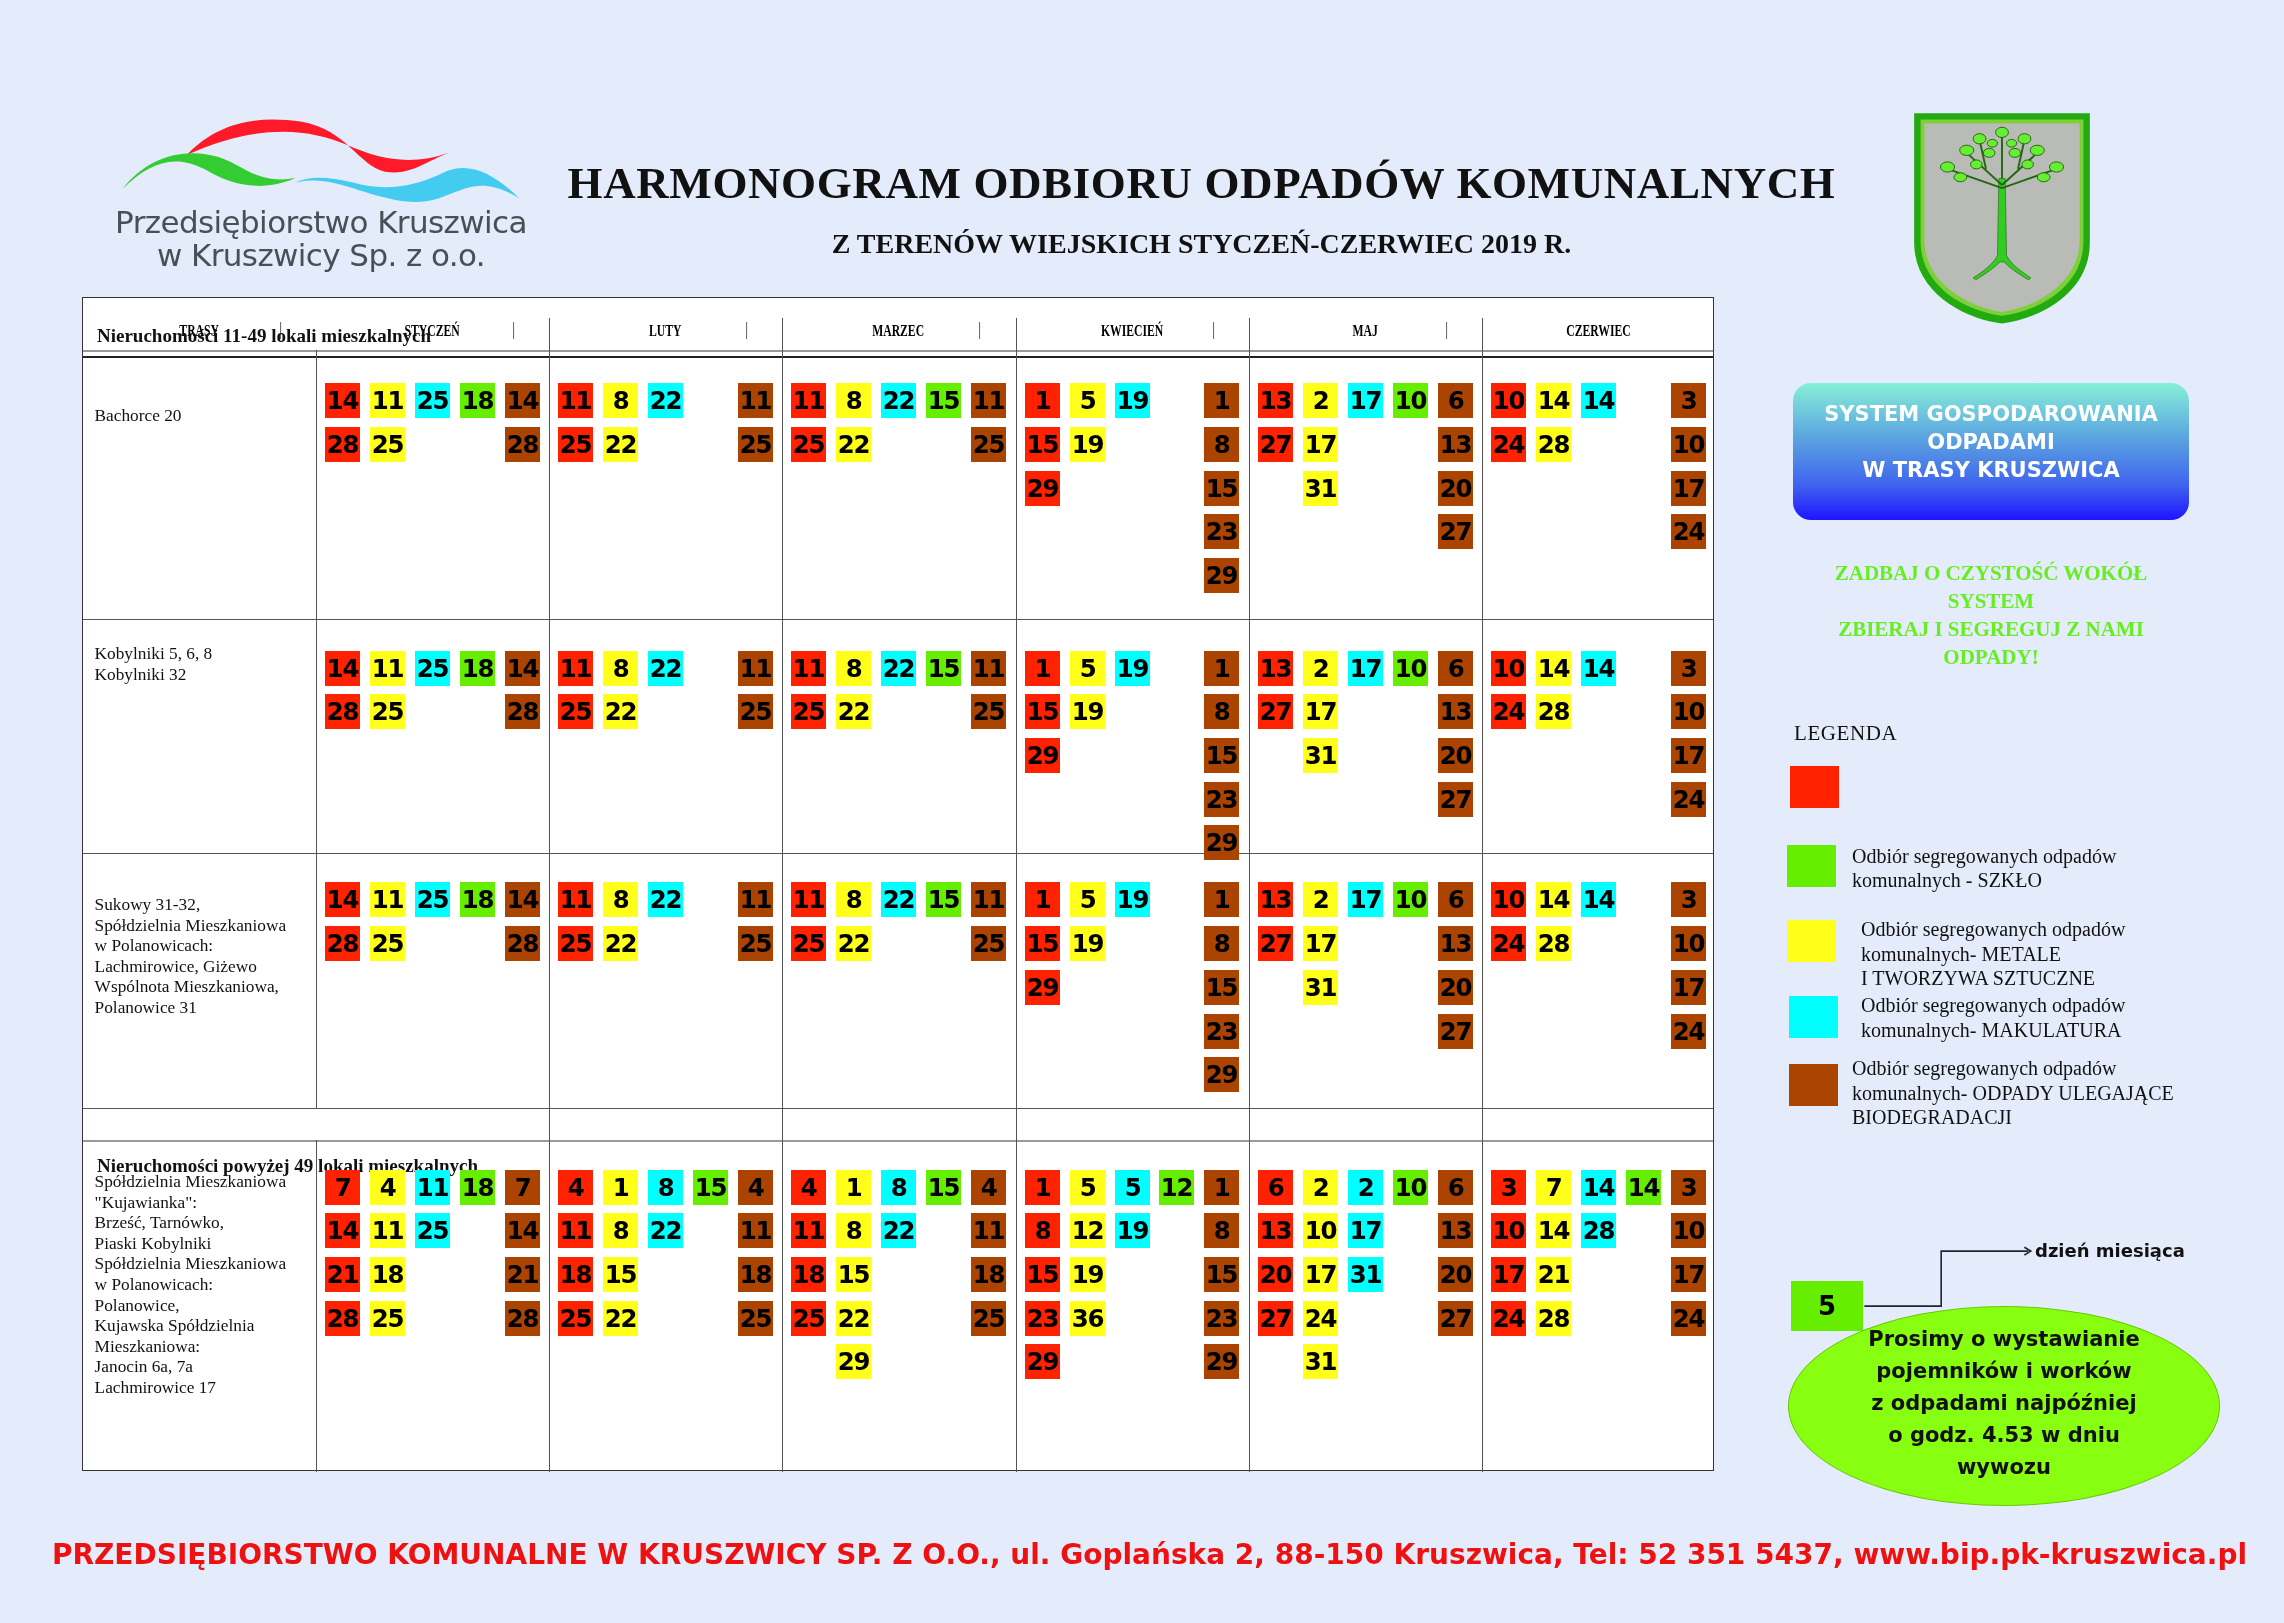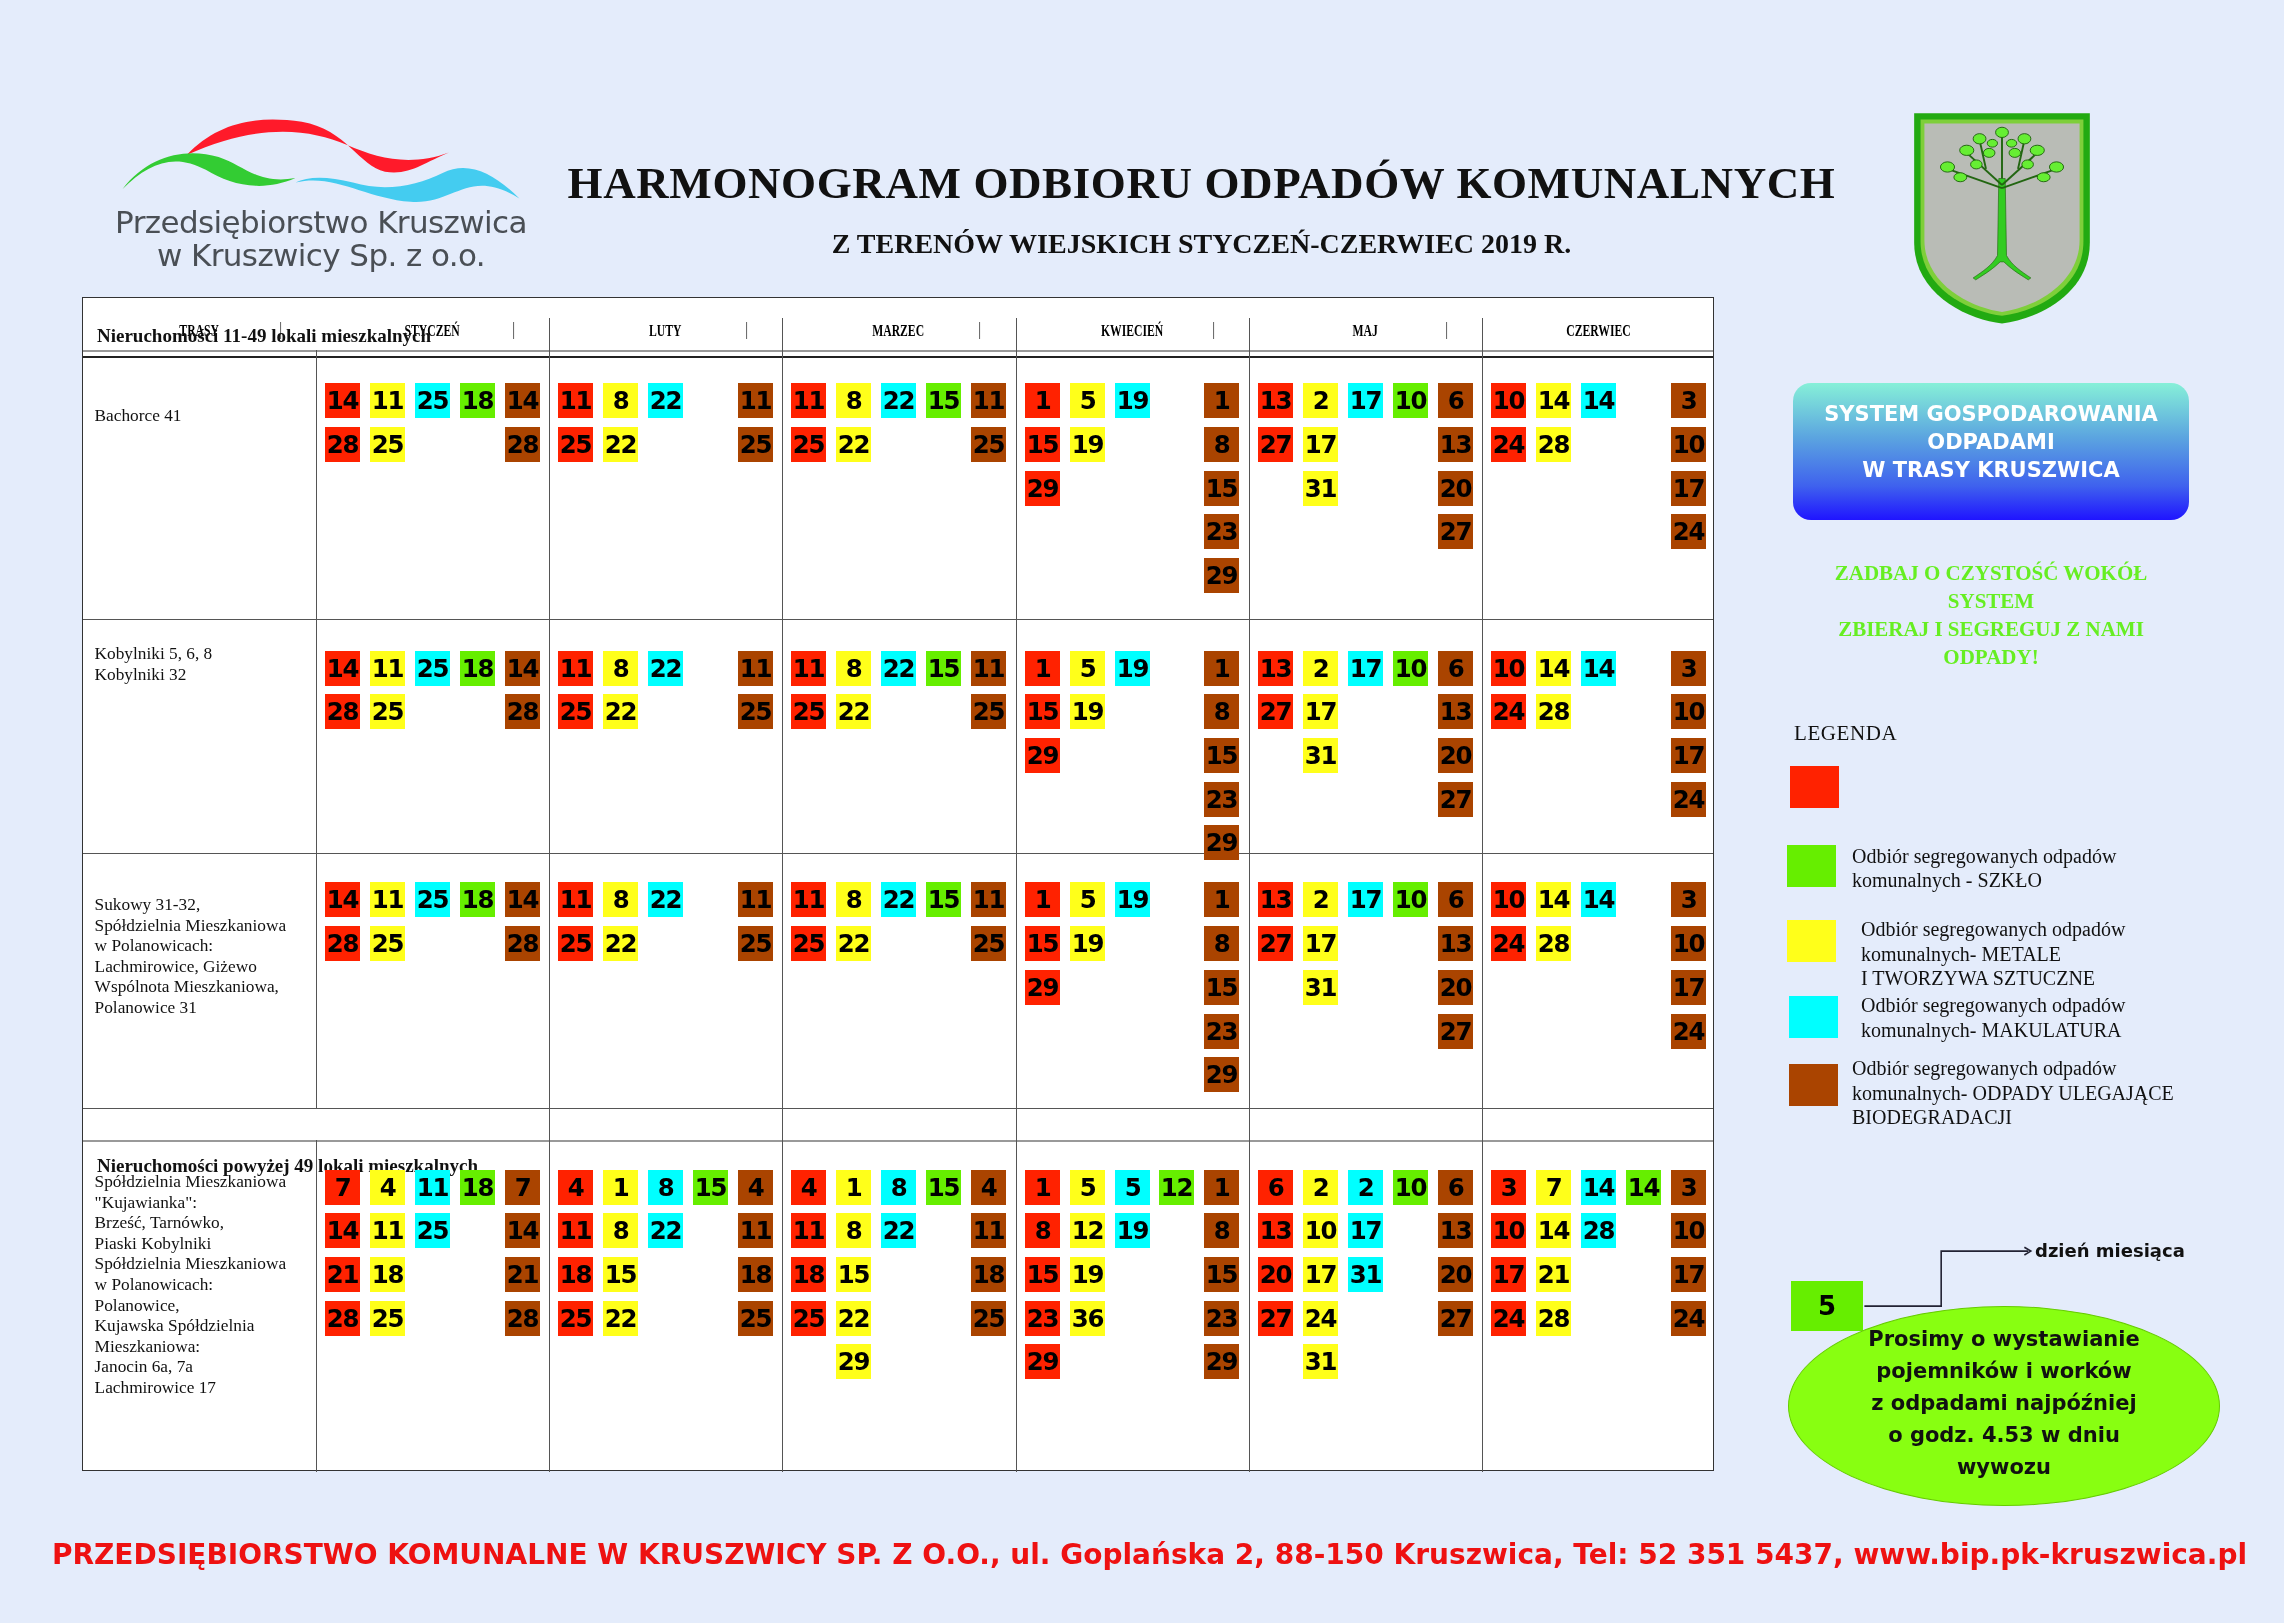--- a/index.html
+++ b/index.html
@@ -177,21 +177,21 @@
     <div class="hdr-cell" style="left:466px">LUTY</div>
     <div class="hdr-cell" style="left:699px">MARZEC</div>
     <div class="hdr-cell" style="left:933px">KWIECIEŃ</div>
     <div class="hdr-cell" style="left:1166px">MAJ</div>
     <div class="hdr-cell" style="left:1399px; border-right:none">CZERWIEC</div>
   </div>
 
   <div class="section-label" style="top:27px">Nieruchomości 11-49 lokali mieszkalnych</div>
   <div class="section-label" style="top:857px">Nieruchomości powyżej 49 lokali mieszkalnych</div>
 
-  <div class="route-label" style="top:108px">Bachorce 41</div>
+  <div class="route-label" style="top:108px">Bachorce 20</div>
   <div class="route-label" style="top:346px">Kobylniki 5, 6, 8
 Kobylniki 32</div>
   <div class="route-label" style="top:597px">Sukowy 31-32,
 Spółdzielnia Mieszkaniowa
 w Polanowicach:
 Lachmirowice, Giżewo
 Wspólnota Mieszkaniowa,
 Polanowice 31</div>
   <div class="route-label" style="top:874px">Spółdzielnia Mieszkaniowa
 "Kujawianka":

